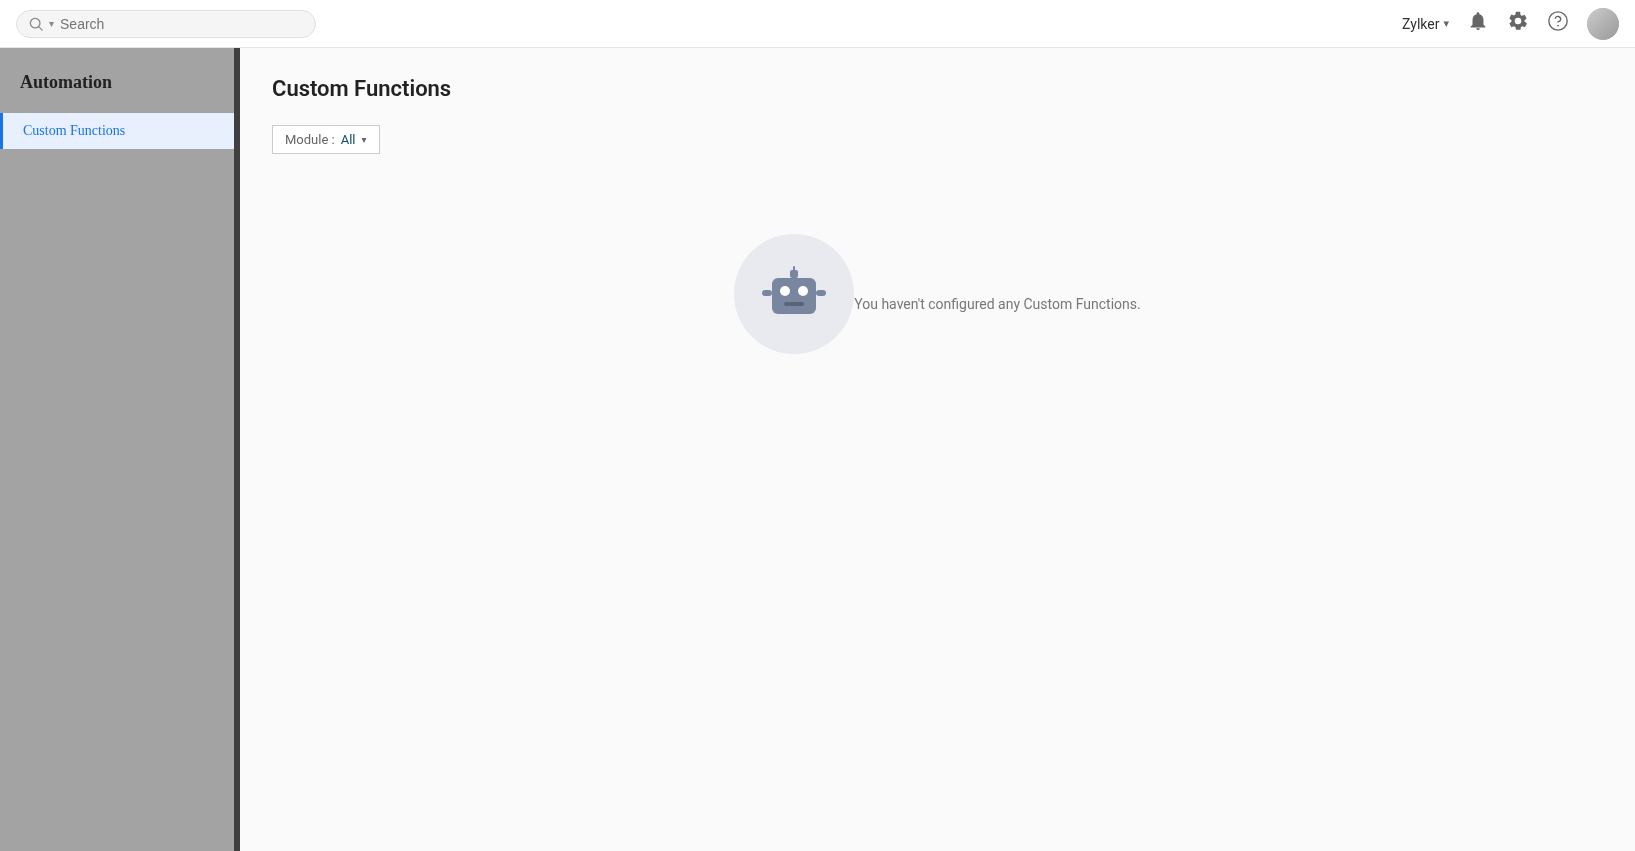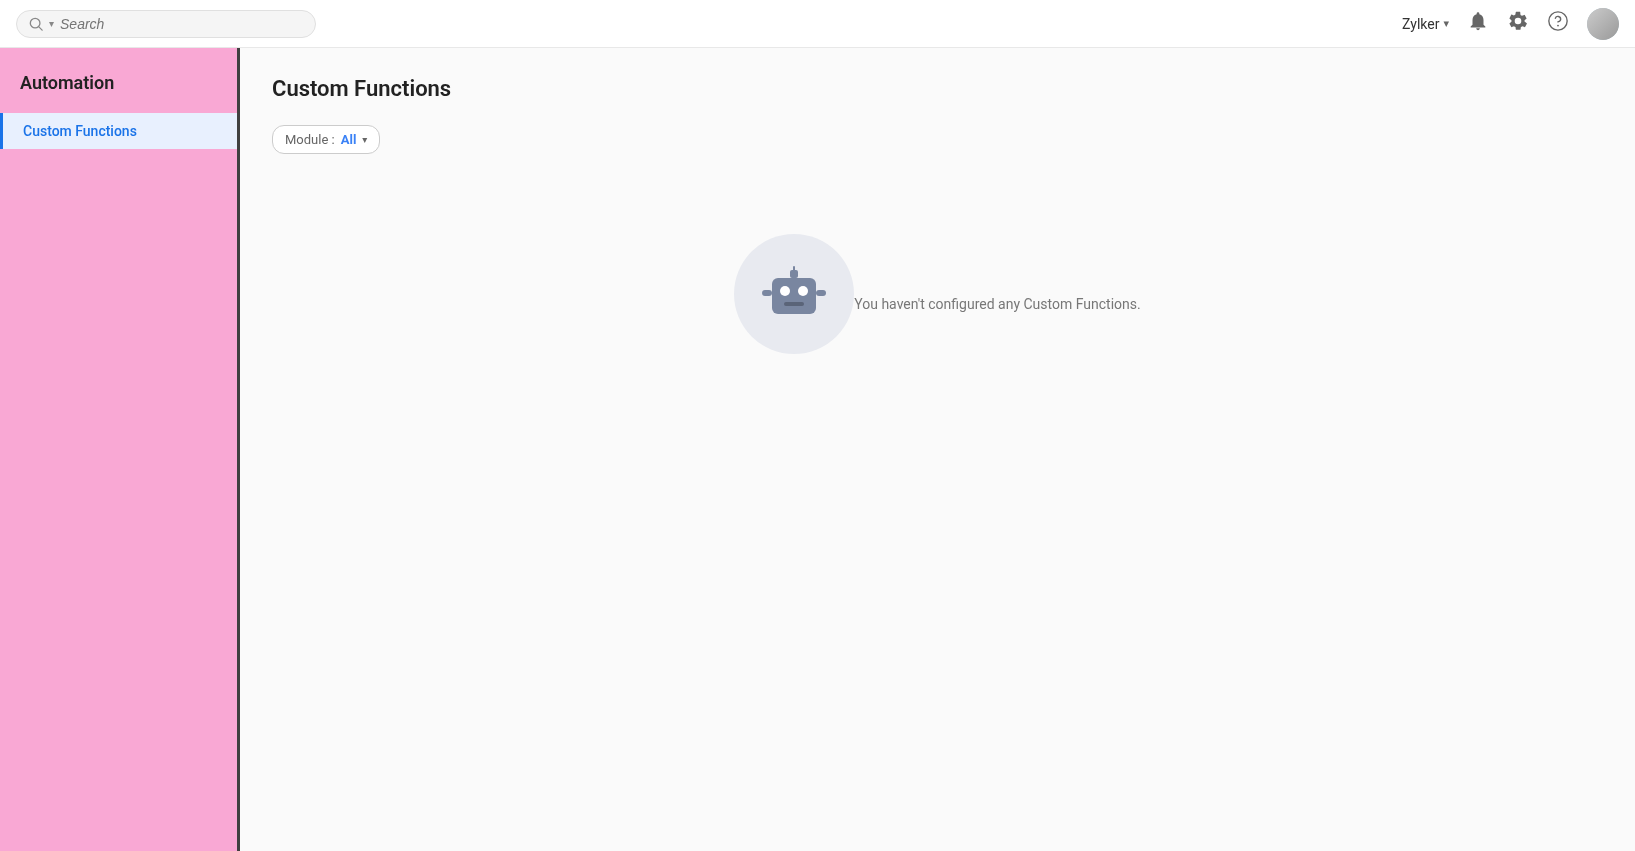--- a/index.html
+++ b/index.html
@@ -43,21 +43,20 @@
       font-size: 10px;
       cursor: pointer;
     }
     .search-input {
       border: none;
       background: transparent;
       outline: none;
       font-size: 14px;
       color: #555;
       width: 220px;
-      font-style: italic;
     }
     .header-right {
       display: flex;
       align-items: center;
       gap: 18px;
     }
     .header-user {
       display: flex;
       align-items: center;
       gap: 4px;
@@ -95,24 +94,25 @@
     .layout {
       display: flex;
       margin-top: 48px;
       height: calc(851px - 48px);
     }
 
     
     .sidebar {
       width: 240px;
       min-width: 240px;
-      background: #f9a8d4;
-      border-right: 3px solid #404040;
+      background: #a3a3a3;
+      border-right: 6px solid #404040;
       padding: 24px 0;
       height: 100%;
+      font-family: Liberation Serif, serif;
     }
     .sidebar-title {
       font-size: 18px;
       font-weight: 600;
       color: #222;
       padding: 0 20px 20px 20px;
     }
     .sidebar-nav {
       list-style: none;
     }
@@ -169,33 +169,33 @@
       display: flex;
       align-items: center;
       gap: 12px;
       margin-bottom: 32px;
     }
     .module-dropdown {
       display: flex;
       align-items: center;
       gap: 6px;
       border: 1px solid #ccc;
-      border-radius: 12px;
+      border-radius: 0;
       padding: 6px 12px;
       font-size: 13px;
       color: #333;
       background: #fff;
       cursor: pointer;
     }
     .module-label {
       color: #666;
     }
     .module-value {
-      font-weight: 700;
-      color: #3b82f6;
+      font-weight: 400;
+      color: #0c4a6e;
     }
     .dropdown-arrow {
       font-size: 10px;
       color: #666;
     }
 
     
     .empty-state {
       display: flex;
       flex-direction: row;

